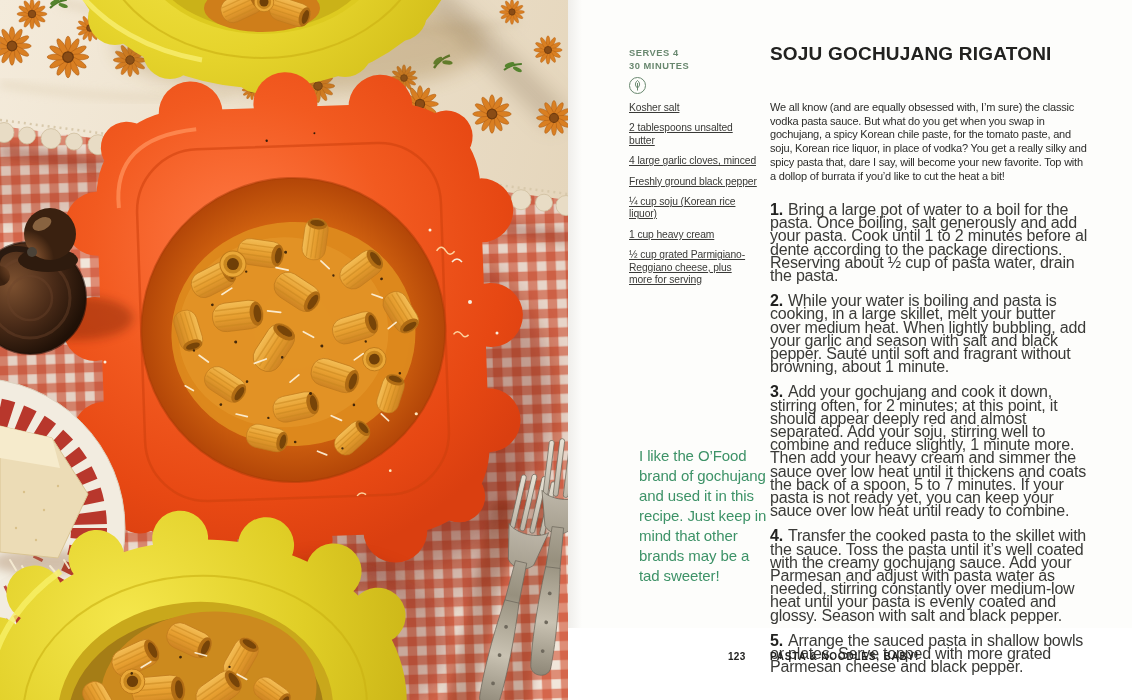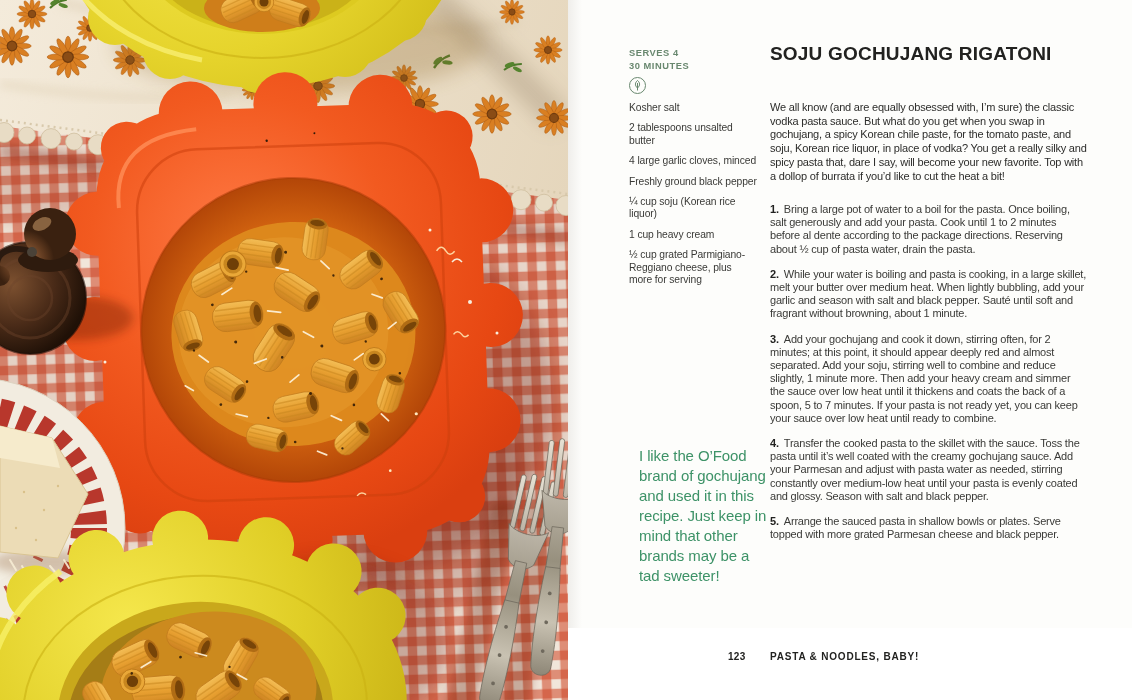--- a/index.html
+++ b/index.html
@@ -11,29 +11,29 @@
   .text-page{width:564px;height:628px;position:relative;background:#fdfdfb;flex:none;}
   .text-page::before{content:"";position:absolute;left:0;top:0;bottom:0;width:14px;
        background:linear-gradient(to right,rgba(60,40,20,.07),rgba(60,40,20,0));pointer-events:none;}
 
   .meta{position:absolute;left:61px;top:47px;color:var(--meta-green,#69886F);
         font-size:9.3px;font-weight:bold;letter-spacing:.55px;line-height:13px;}
   .badge{position:absolute;left:61px;top:77px;width:17px;height:17px;border:1.5px solid var(--meta-green,#69886F);
          border-radius:50%;display:flex;align-items:center;justify-content:center;box-sizing:border-box;}
   .badge svg{display:block;}
   .ingredients{position:absolute;left:61px;top:102px;width:146px;list-style:none;margin:0;padding:0;}
-  .ingredients li{font-size:10.3px;line-height:12.4px;letter-spacing:-.1px;color:#3a3a37;margin:0 18px 8px 0;}
+  .ingredients li{font-size:10.3px;line-height:12.4px;letter-spacing:-.1px;color:#3a3a37;margin:0 18px 8px 0;text-decoration:underline;}
   .note{position:absolute;left:71px;top:446px;width:129px;color:var(--note-green,#3D9267);
         font-size:15px;line-height:20px;letter-spacing:-.1px;}
   .title{position:absolute;left:202px;top:43px;width:340px;margin:0;color:var(--ink,#222220);
          font-size:19px;font-weight:bold;letter-spacing:.2px;}
   .intro{position:absolute;left:202px;top:101px;width:317px;margin:0;color:#2d2d2b;
          font-size:11px;font-weight:normal;line-height:13.7px;letter-spacing:-.2px;}
   .steps{position:absolute;left:202px;top:203px;width:317px;}
-  .step{font-size:11px;line-height:13.2px;letter-spacing:-.2px;color:#3a3a37;margin:0 0 12px 0;}
+  .step{font-size:16px;line-height:13.2px;letter-spacing:-.2px;color:#3a3a37;margin:0 0 12px 0;}
   .step b{color:#222220;margin-right:5px;}
   .pagenum{position:absolute;left:160px;top:651px;font-size:10px;font-weight:bold;
            letter-spacing:.3px;color:var(--ink,#222220);}
   .section{position:absolute;left:202px;top:651px;font-size:10px;font-weight:bold;
            letter-spacing:.8px;color:var(--ink,#222220);}
 </style>
 </head>
 <body>
 
 <div class="spread">

